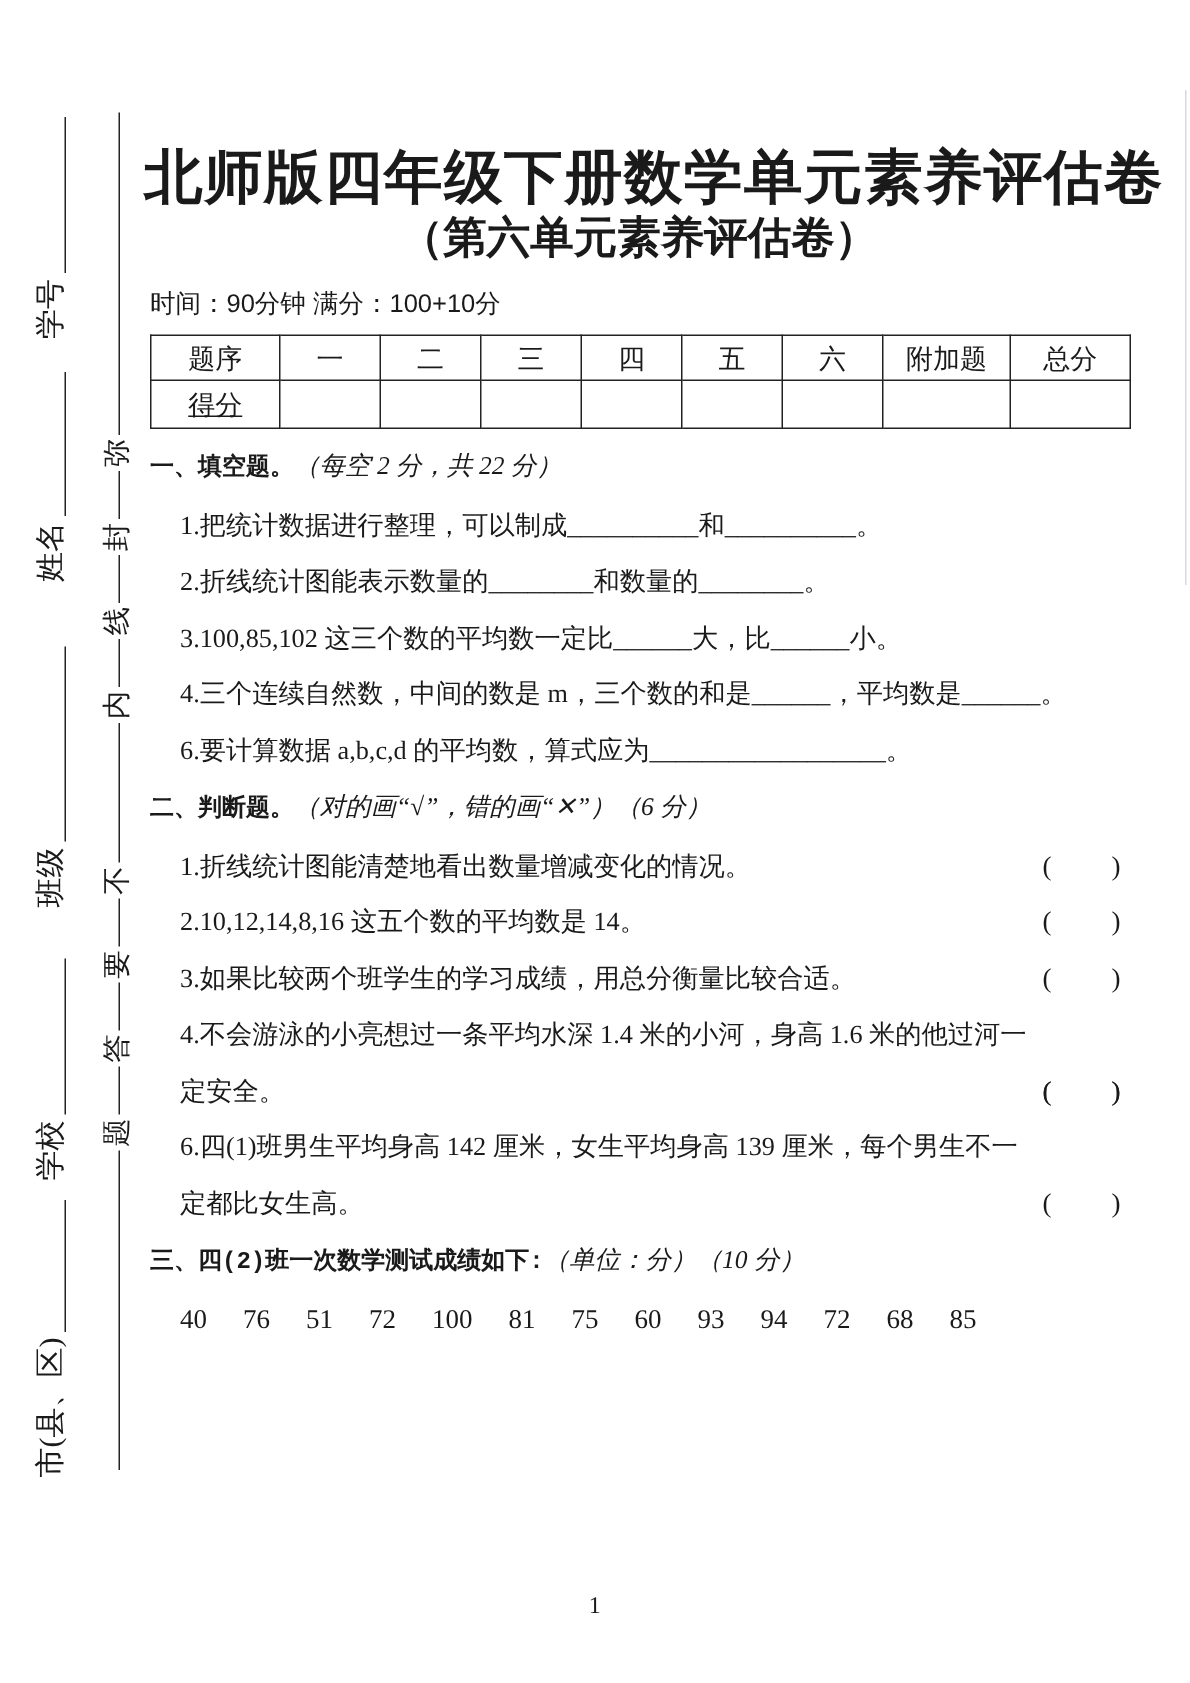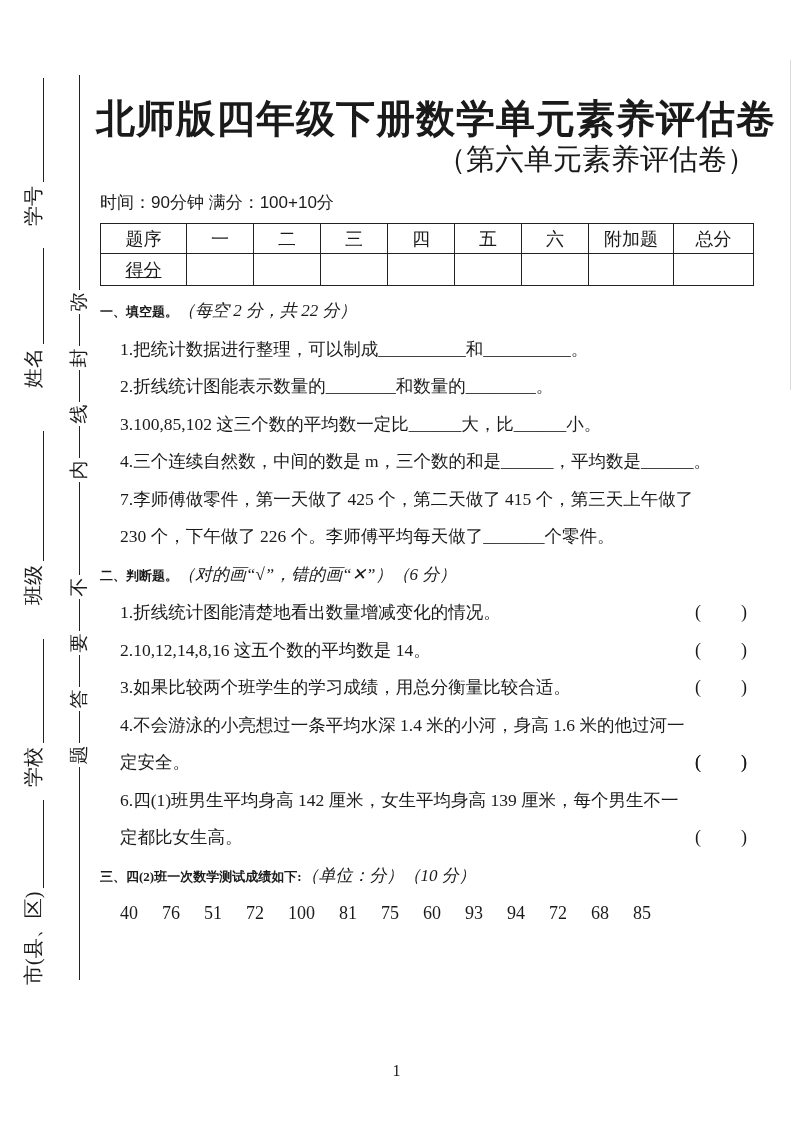--- a/index.html
+++ b/index.html
@@ -15,23 +15,23 @@
   
   .exam-title {
     position: absolute; top: 96px; left: 96px; width: 660px;
     text-align: center;
     font-family: "Liberation Sans", sans-serif;
     font-weight: bold; font-size: 39px; line-height: 46px;
     letter-spacing: 1px; white-space: nowrap;
   }
   .exam-subtitle {
     position: absolute; top: 140px; left: 96px; width: 660px;
-    text-align: right;
+    text-align: center;
     font-family: "Liberation Sans", sans-serif;
-    font-weight: normal; font-size: 29px; line-height: 38px;
+    font-weight: bold; font-size: 29px; line-height: 38px;
   }
   .exam-meta {
     position: absolute; top: 191px; left: 100px; width: 655px;
     text-align: left;
     font-family: "Liberation Sans", sans-serif;
     font-size: 17px; line-height: 24px;
   }
   
   table.score-table {
     position: absolute; top: 223px; left: 100px; width: 653px;
@@ -39,22 +39,22 @@
     font-size: 18px; text-align: center;
   }
   table.score-table td { border: 1.6px solid #222; height: 30px; padding: 0; margin-left: 42px; }
   table.score-table tr.score-row td { height: 32px; text-decoration: underline; }
   
   .content {
     position: absolute; top: 292px; left: 100px; width: 655px;
     font-size: 17.5px; line-height: 37.5px;
   }
   .sec-heading .sec-title {
-    font-family: Liberation Serif, serif;
-    font-weight: bold; font-size: 13px;
+    font-family: Liberation Mono, monospace;
+    font-weight: bold; font-size: 16px;
   }
   .sec-heading .sec-note { font-style: italic; font-size: 17px; }
   .f-item { padding-left: 20px; }
   .f-item.wrap-tight { padding-right: 50px; }
   .j-item { position: relative; padding: 0 70px 0 20px; }
   .j-item .bracket {
     position: absolute; right: 8px; bottom: 0; width: 52px;
     display: flex; justify-content: space-between; font-size: 18px;
   }
   .scores-row { display: flex; gap: 24px; padding-left: 20px; font-size: 18px; }
@@ -173,21 +173,21 @@
 
   <div class="content">
 
     <div class="sec-heading">
       <span class="sec-title">一、填空题。</span><span class="sec-note">（每空 2 分，共 22 分）</span>
     </div>
     <div class="f-item">1.把统计数据进行整理，可以制成__________和__________。</div>
     <div class="f-item">2.折线统计图能表示数量的________和数量的________。</div>
     <div class="f-item">3.100,85,102 这三个数的平均数一定比______大，比______小。</div>
     <div class="f-item">4.三个连续自然数，中间的数是 m，三个数的和是______，平均数是______。</div>
-    <div class="f-item wrap-tight">7.李师傅做零件，第一天做了 425 个，第二天做了 415 个，第三天上午做了 230 个，下午做了 226 个。李师傅平均每天做了_______个零件。</div>
+    <div class="f-item">6.要计算数据 a,b,c,d 的平均数，算式应为__________________。</div>
 
     <div class="sec-heading">
       <span class="sec-title">二、判断题。</span><span class="sec-note">（对的画“√”，错的画“✕”）（6 分）</span>
     </div>
     <div class="j-item">
       <span>1.折线统计图能清楚地看出数量增减变化的情况。</span>
       <span class="bracket">
           <span>(</span>
           <span>)</span>
         </span>

